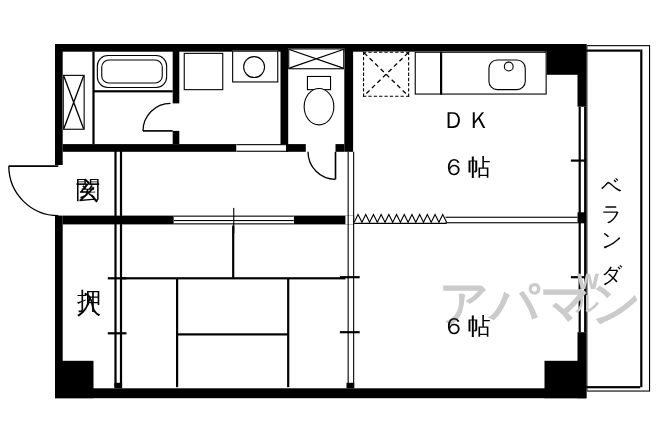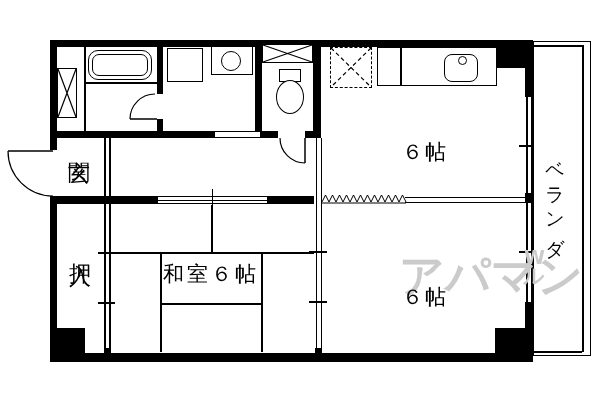--- a/index.html
+++ b/index.html
@@ -122,18 +122,18 @@
     <path d="M 322 202 l 3.5 -7 l 3.5 7 l 3.5 -7 l 3.5 7 l 3.5 -7 l 3.5 7 l 3.5 -7 l 3.5 7 l 3.5 -7 l 3.5 7 l 3.5 -7 l 3.5 7 l 3.5 -7 l 3.5 7 l 3.5 -7 l 3.5 7 l 3.5 -7 l 3.5 7 l 3.5 -7 l 3.5 7 l 3.5 -7 l 3.5 7 l 3.5 -7 l 3.5 7" stroke="#000" stroke-width="1" fill="none"></path>
     <path d="M 322 203 L 406 203" stroke="#000" stroke-width="1.2" fill="none"></path>
   </svg>
 
   <div class="wm" style="left:399px;top:253px;font-size:45px;">アパマン</div>
   <div class="wm" style="left:524px;top:248px;font-size:19px;">W</div>
   <div class="wm" style="left:523px;top:266px;font-size:21px;">ル</div>
 
   <div class="vtext" style="left:68px;top:143px;font-size:22px;">玄関</div>
   <div class="vtext" style="left:69px;top:245px;font-size:22px;">押入</div>
-  <div class="htext" style="left:150px;top:264px;width:122px;font-size:21px;letter-spacing:3px;">和室６帖</div>
+  <div class="htext" style="left:385px;top:99px;width:80px;font-size:21px;letter-spacing:2px;">ＤＫ</div>
   <div class="htext" style="left:385px;top:142px;width:80px;font-size:21px;letter-spacing:2px;">６帖</div>
   <div class="htext" style="left:385px;top:287px;width:80px;font-size:21px;letter-spacing:2px;">６帖</div>
   <div class="vtext" style="left:546px;top:148px;font-size:19px;letter-spacing:4px;">ベランダ</div>
 
 </div>
 
 </body></html>

